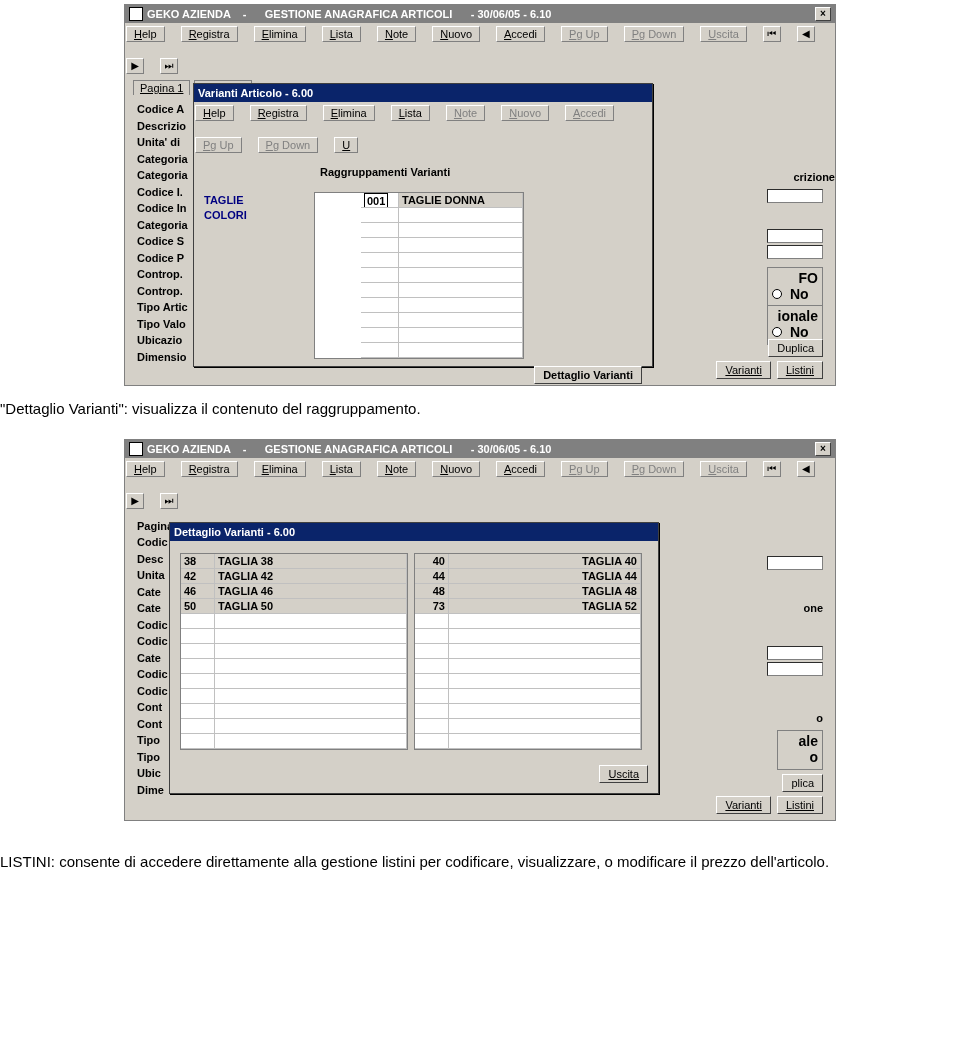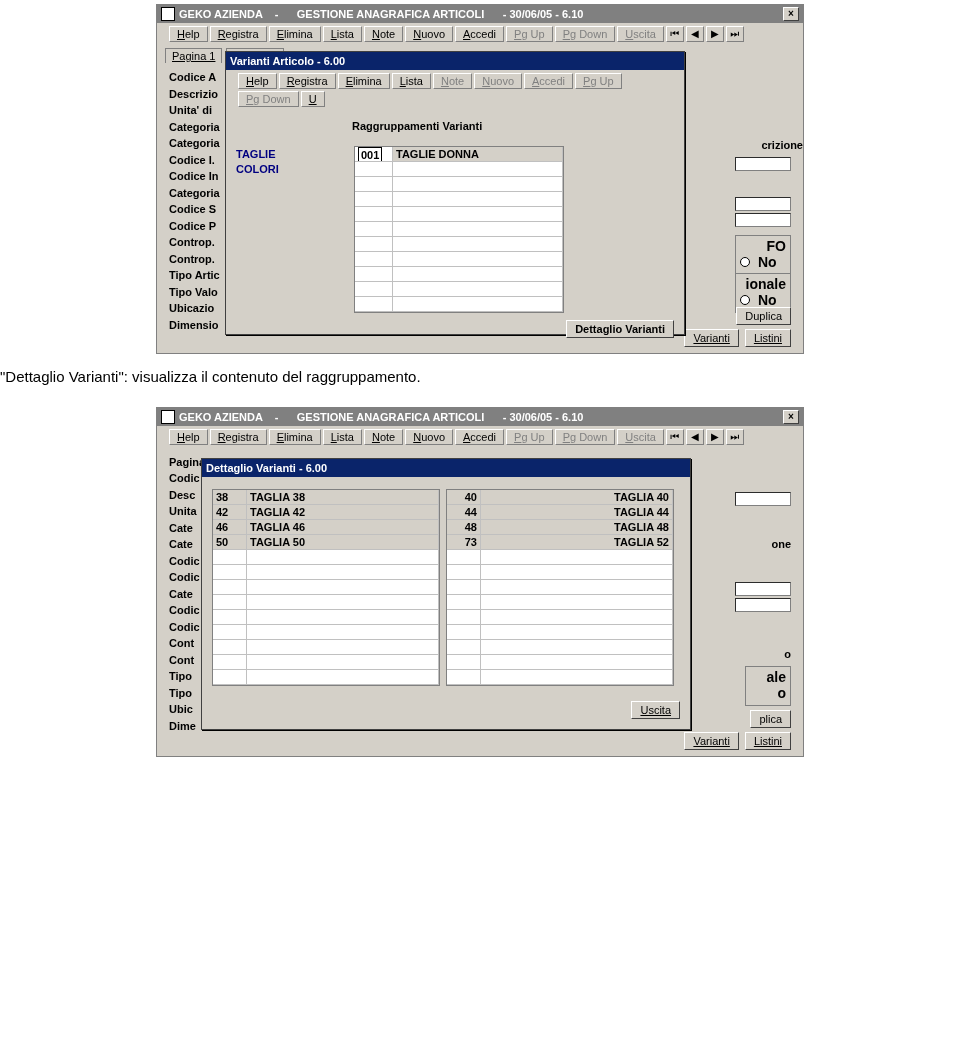--- a/index.html
+++ b/index.html
@@ -8,21 +8,21 @@
     padding: 0;
     background: #ffffff;
     font-family: Arial, sans-serif;
     font-size: 11px;
     color: #000;
     width: 960px;
   }
   .page { padding: 0 0 40px 0; }
   .screenshot-wrap { display: flex; justify-content: center; margin: 4px 0 6px 0; }
   .app-window {
-    width: 648px;
+    width: 712px;
     background: #d4d0c8;
     border: 1px solid #808080;
     position: relative;
   }
   .titlebar {
     background: #808080;
     color: #ffffff;
     padding: 2px 4px;
     display: flex;
     align-items: center;
@@ -34,23 +34,23 @@
   .close-btn {
     width: 16px; height: 14px;
     background: #d4d0c8;
     border: 1px solid #fff;
     border-right-color:#404040; border-bottom-color:#404040;
     font-size: 10px; line-height: 11px; text-align: center;
     color:#000;
   }
   .menubar {
     background: #d4d0c8;
-    padding: 3px 12px;
+    padding: 3px 1px;
     display: flex;
-    gap: 2px;
+    gap: 16px;
     flex-wrap: wrap;
     align-items: flex-start;
   }
   .mbtn {
     border: 1px solid #fff;
     border-right-color:#808080; border-bottom-color:#808080;
     background: #d4d0c8;
     padding: 1px 7px;
     font-size: 11px;
     white-space: nowrap;
@@ -258,21 +258,21 @@
               <div class="mbtn disabled"><u>P</u>g Down</div>
               <div class="mbtn"><u>U</u></div>
             </div>
           <div style="position:relative;padding:6px;height:236px;">
             <div class="section-title">Raggruppamenti Varianti</div>
             <div class="sidebar-list" id="sideitems1" style="left:10px;top:38px;">
                 <div>TAGLIE</div>
                 <div>COLORI</div>
               </div>
 
-            <div class="grid" id="grid1" style="position:absolute;left:128px;top:36px;width:210px;grid-template-columns:38px 1fr;">
+            <div class="grid" id="grid1" style="position:absolute;left:120px;top:36px;width:210px;grid-template-columns:38px 1fr;padding-left:46px;">
                 <div class="cell bold"><span class="selbox">001</span></div>
                 <div class="cell bold hl">TAGLIE DONNA</div>
                 <div class="cell"></div>
                 <div class="cell"></div>
                 <div class="cell"></div>
                 <div class="cell"></div>
                 <div class="cell"></div>
                 <div class="cell"></div>
                 <div class="cell"></div>
                 <div class="cell"></div>
@@ -430,14 +430,15 @@
                   <div class="cell"></div>
                 </div>
             </div>
             <div class="btn" style="position:absolute;right:10px;bottom:8px;"><u>Uscita</u></div>
           </div>
         </div>
       </div>
     </div>
   </div>
 
+  <div class="body-text after">LISTINI: consente di accedere direttamente alla gestione listini per codificare, visualizzare, o modificare il prezzo dell'articolo.</div>
 
 </div>
 
 </body></html>

